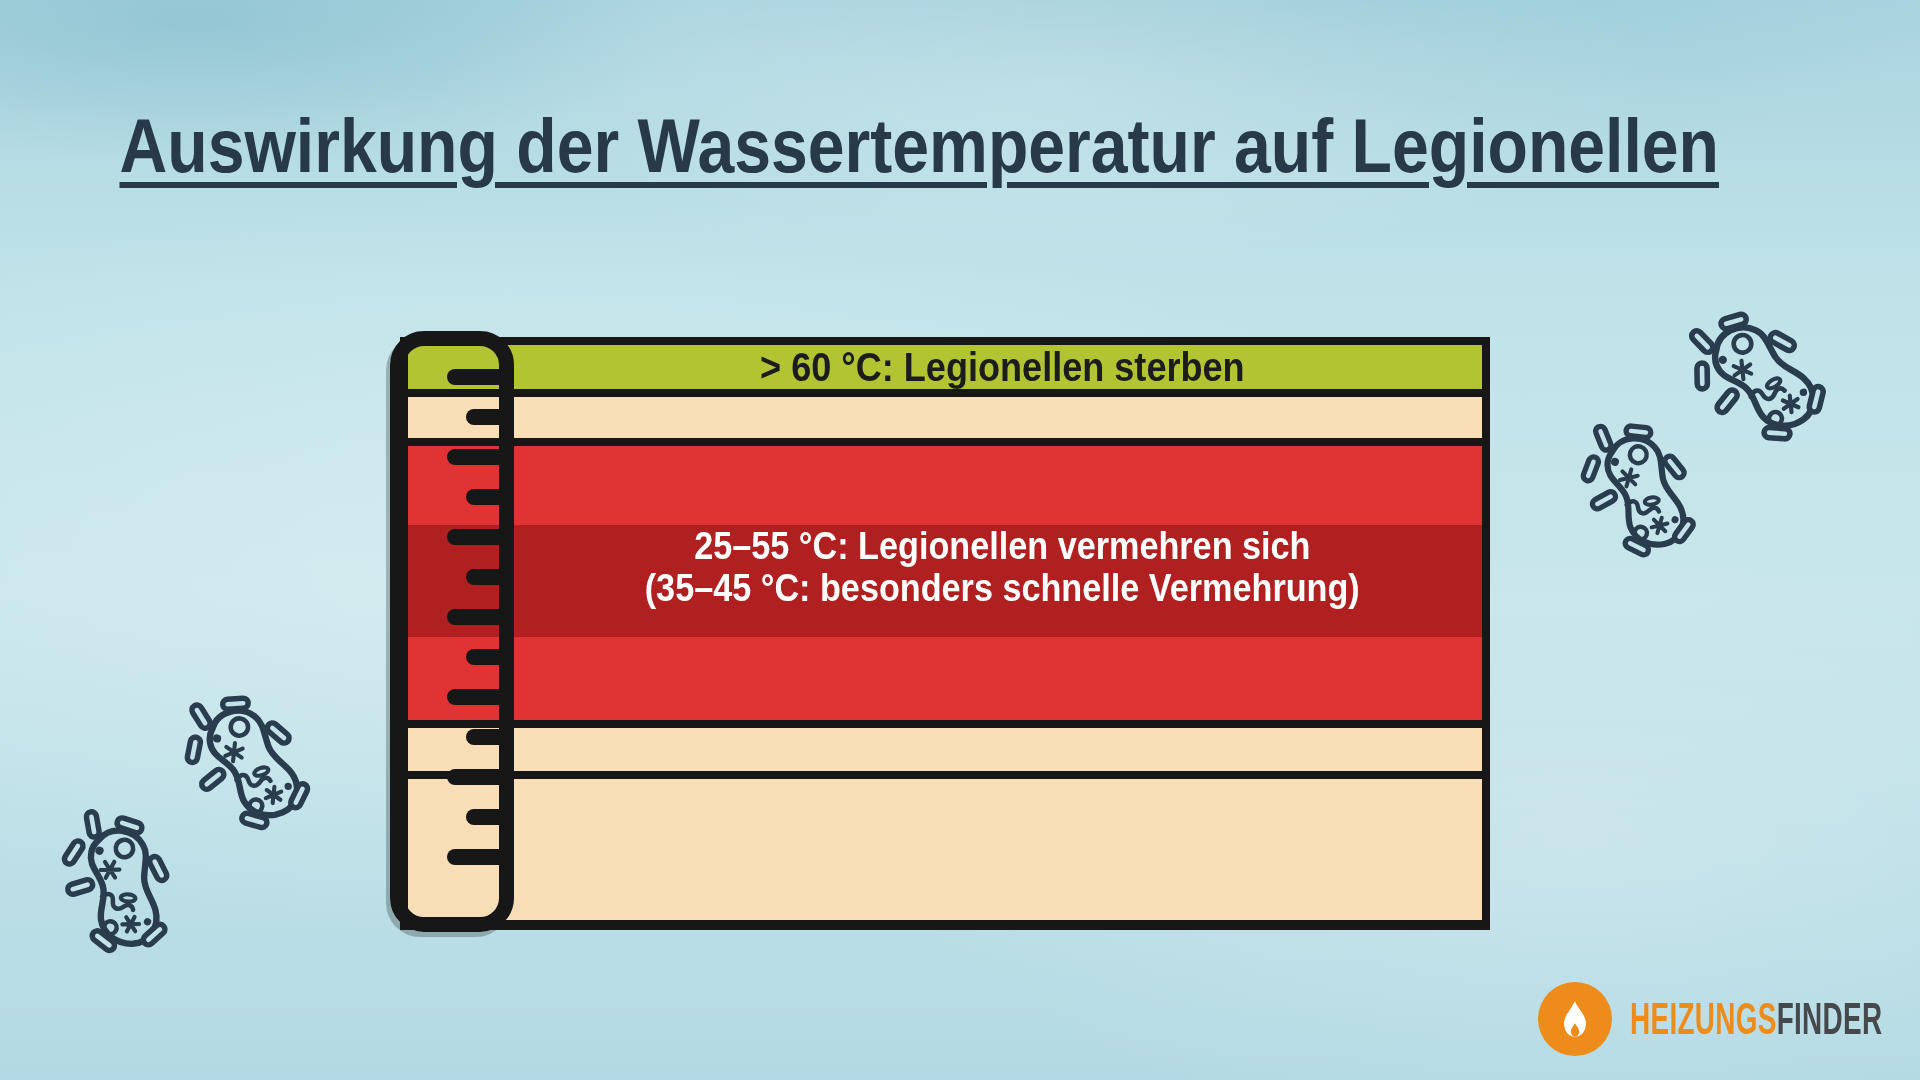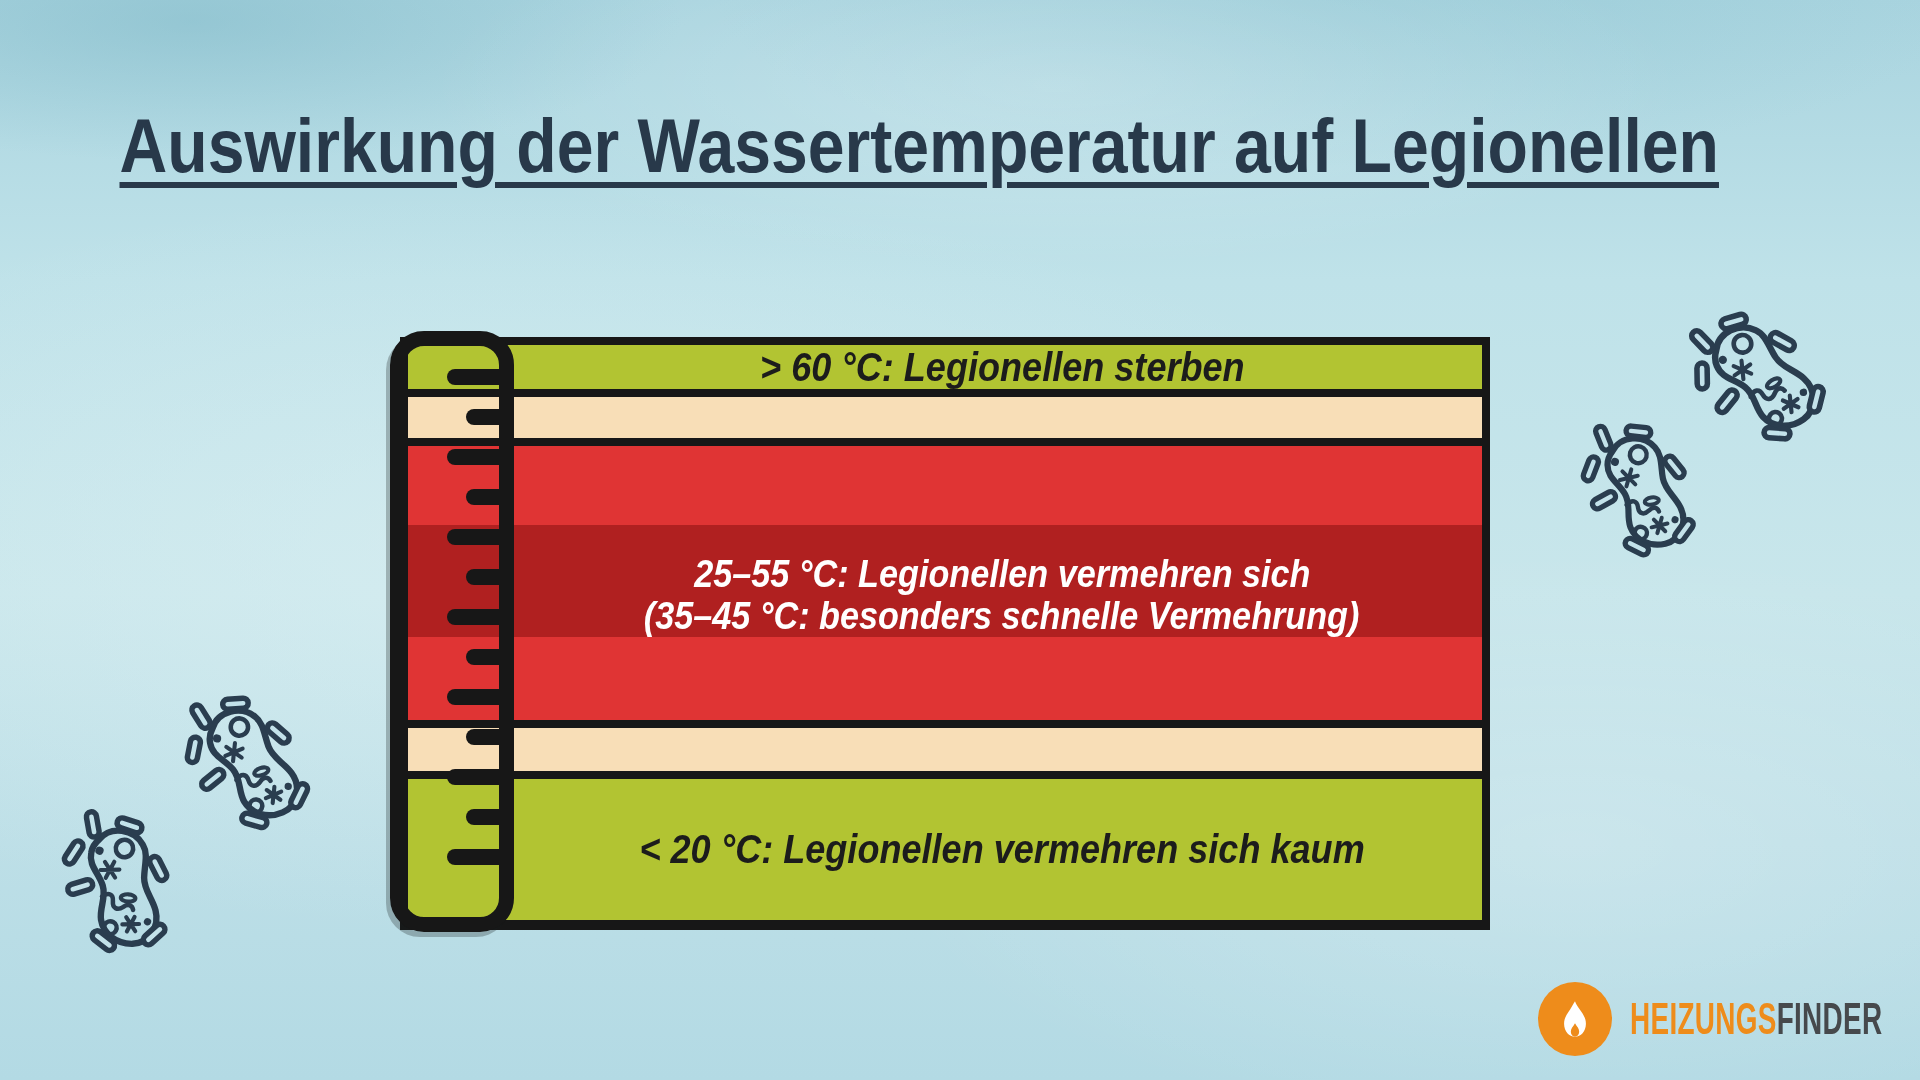--- a/index.html
+++ b/index.html
@@ -17,28 +17,28 @@
   
   .title{position:absolute;left:0;top:104px;width:1644px;margin:0;text-align:center;
     font-size:76px;font-weight:bold;color:var(--title,#28394a);line-height:1.1;}
   .title .condense{display:inline-block;transform:scaleX(0.87);transform-origin:50% 50%;white-space:nowrap;
     text-decoration-line:underline;text-decoration-thickness:6px;text-underline-offset:10px;}
   
   .chart{position:absolute;left:400px;top:337px;width:1090px;height:593px;box-sizing:border-box;
     border:8px solid var(--line-black,#171717);border-bottom-width:10px;background:var(--band-cream,#f8deb7);
     display:flex;flex-direction:column;}
   .band{position:relative;display:flex;align-items:center;justify-content:center;}
-  .band .label-wrap{margin-left:114px;display:flex;flex-direction:column;align-items:center;justify-content:center;font-style:italic;}
+  .band .label-wrap{margin-left:114px;display:flex;flex-direction:column;align-items:center;justify-content:center;}
   .sep{height:8px;background:var(--line-black,#171717);flex:none;}
   .band.green{background:var(--band-green,#b2c432);}
   .band.cream{background:var(--band-cream,#f8deb7);}
   .band.red{background:var(--band-red,#e03434);flex-direction:column;display:flex;align-items:stretch;justify-content:flex-start;padding:0;}
   .red-stripe{width:100%;}
   .red-stripe.bright1{height:87px;background:var(--band-red,#e03434);}
-  .red-stripe.dark{height:123px;background:var(--band-red-dark,#b02020);display:flex;flex-direction:column;align-items:center;justify-content:flex-end;}
+  .red-stripe.dark{height:123px;background:var(--band-red-dark,#b02020);display:flex;flex-direction:column;align-items:center;justify-content:flex-start;}
   .red-stripe.dark .label-wrap{margin-left:114px;}
   .red-stripe.bright2{height:92px;background:var(--band-red,#e03434);}
   .band-label{display:inline-block;transform:scaleX(0.88);transform-origin:50% 50%;white-space:nowrap;
     font-weight:bold;color:var(--band-text-dark,#1c1c1c);}
   .band.green .band-label{font-size:41px;}
   .red-line{display:inline-block;transform:scaleX(0.9);transform-origin:50% 50%;white-space:nowrap;
     font-weight:bold;font-size:38px;line-height:42px;color:var(--band-text-light,#ffffff);}
   .b-top{height:44px;}
   .b-cream1{height:41px;}
   .b-red{height:274px;}
@@ -131,25 +131,20 @@
         <div class="label-wrap">
           <span class="red-line">25–55 °C: Legionellen vermehren sich</span>
           <span class="red-line">(35–45 °C: besonders schnelle Vermehrung)</span>
         </div>
       </div>
       <div class="red-stripe bright2"></div>
     </div>
     <div class="sep"></div>
     <div class="band cream b-cream2"></div>
     <div class="sep"></div>
-    <div class="band green b-bottom">
-      <div class="label-wrap">
-          <span class="band-label">&lt; 20 °C: Legionellen vermehren sich kaum</span>
-        </div>
-    </div>
   </div>
 
   <div class="tube"></div>
   <div id="ticks">
       <div class="tick long" style="top: 369px;"></div>
       <div class="tick short" style="top: 409px;"></div>
       <div class="tick long" style="top: 449px;"></div>
       <div class="tick short" style="top: 489px;"></div>
       <div class="tick long" style="top: 529px;"></div>
       <div class="tick short" style="top: 569px;"></div>

